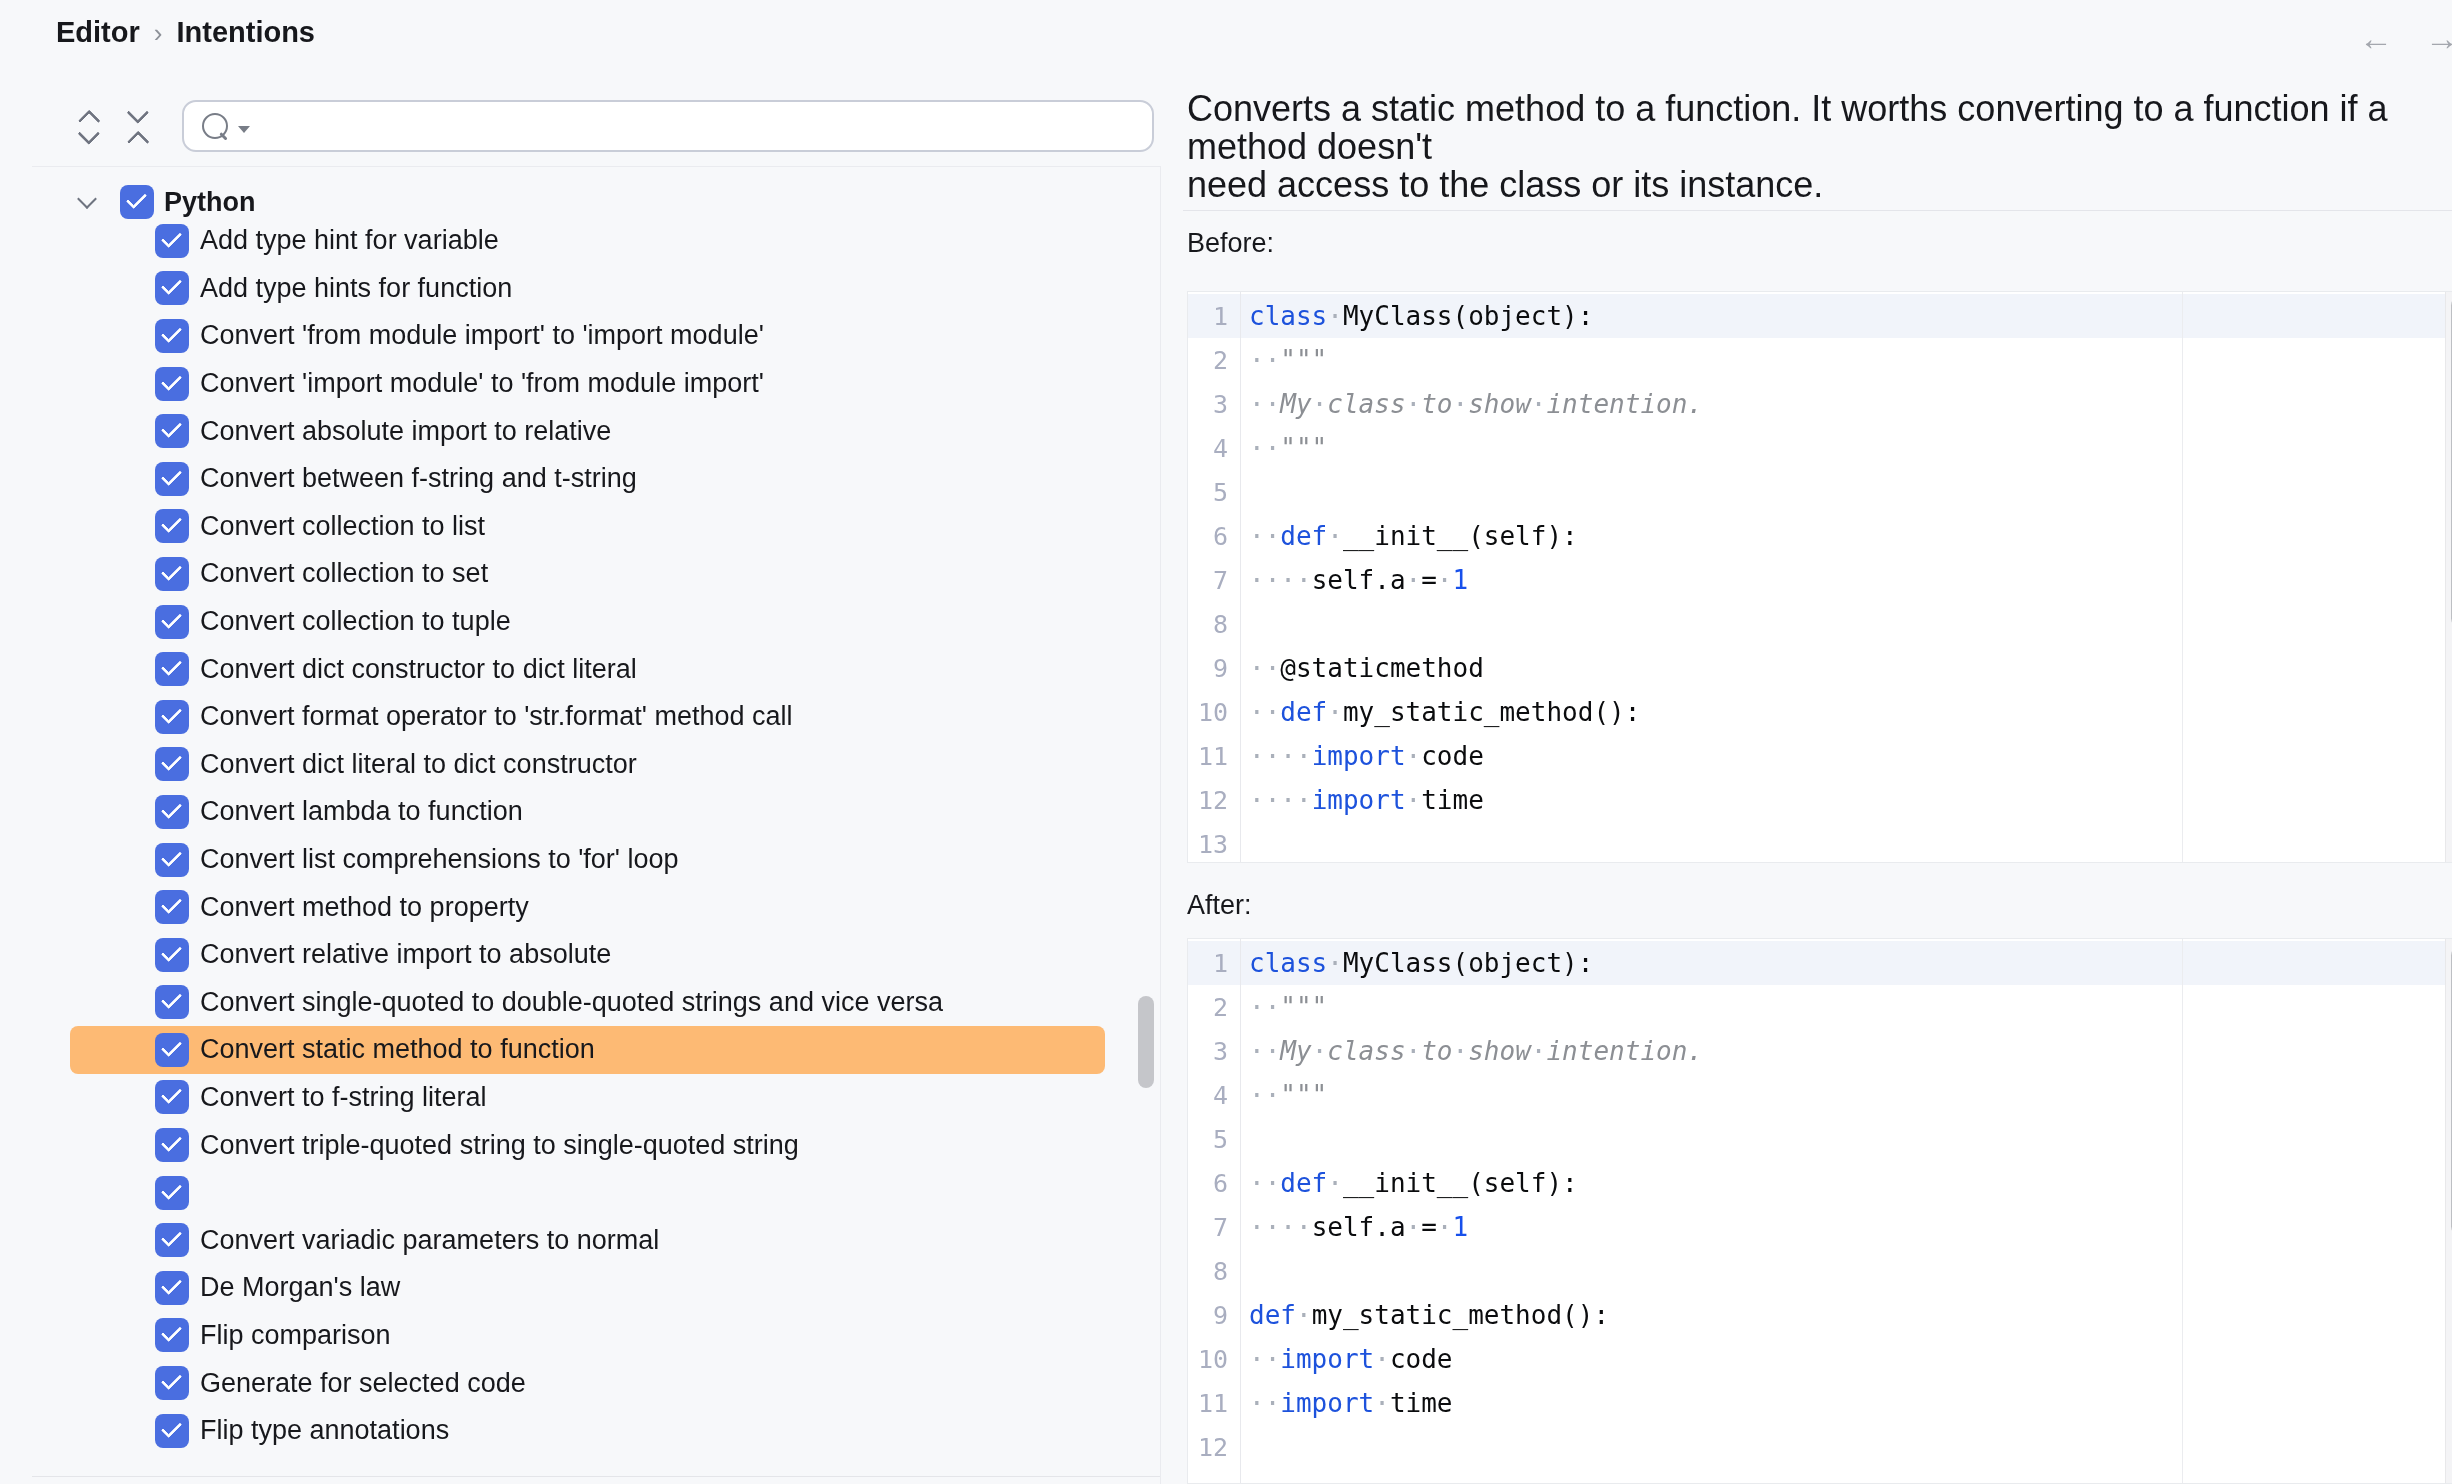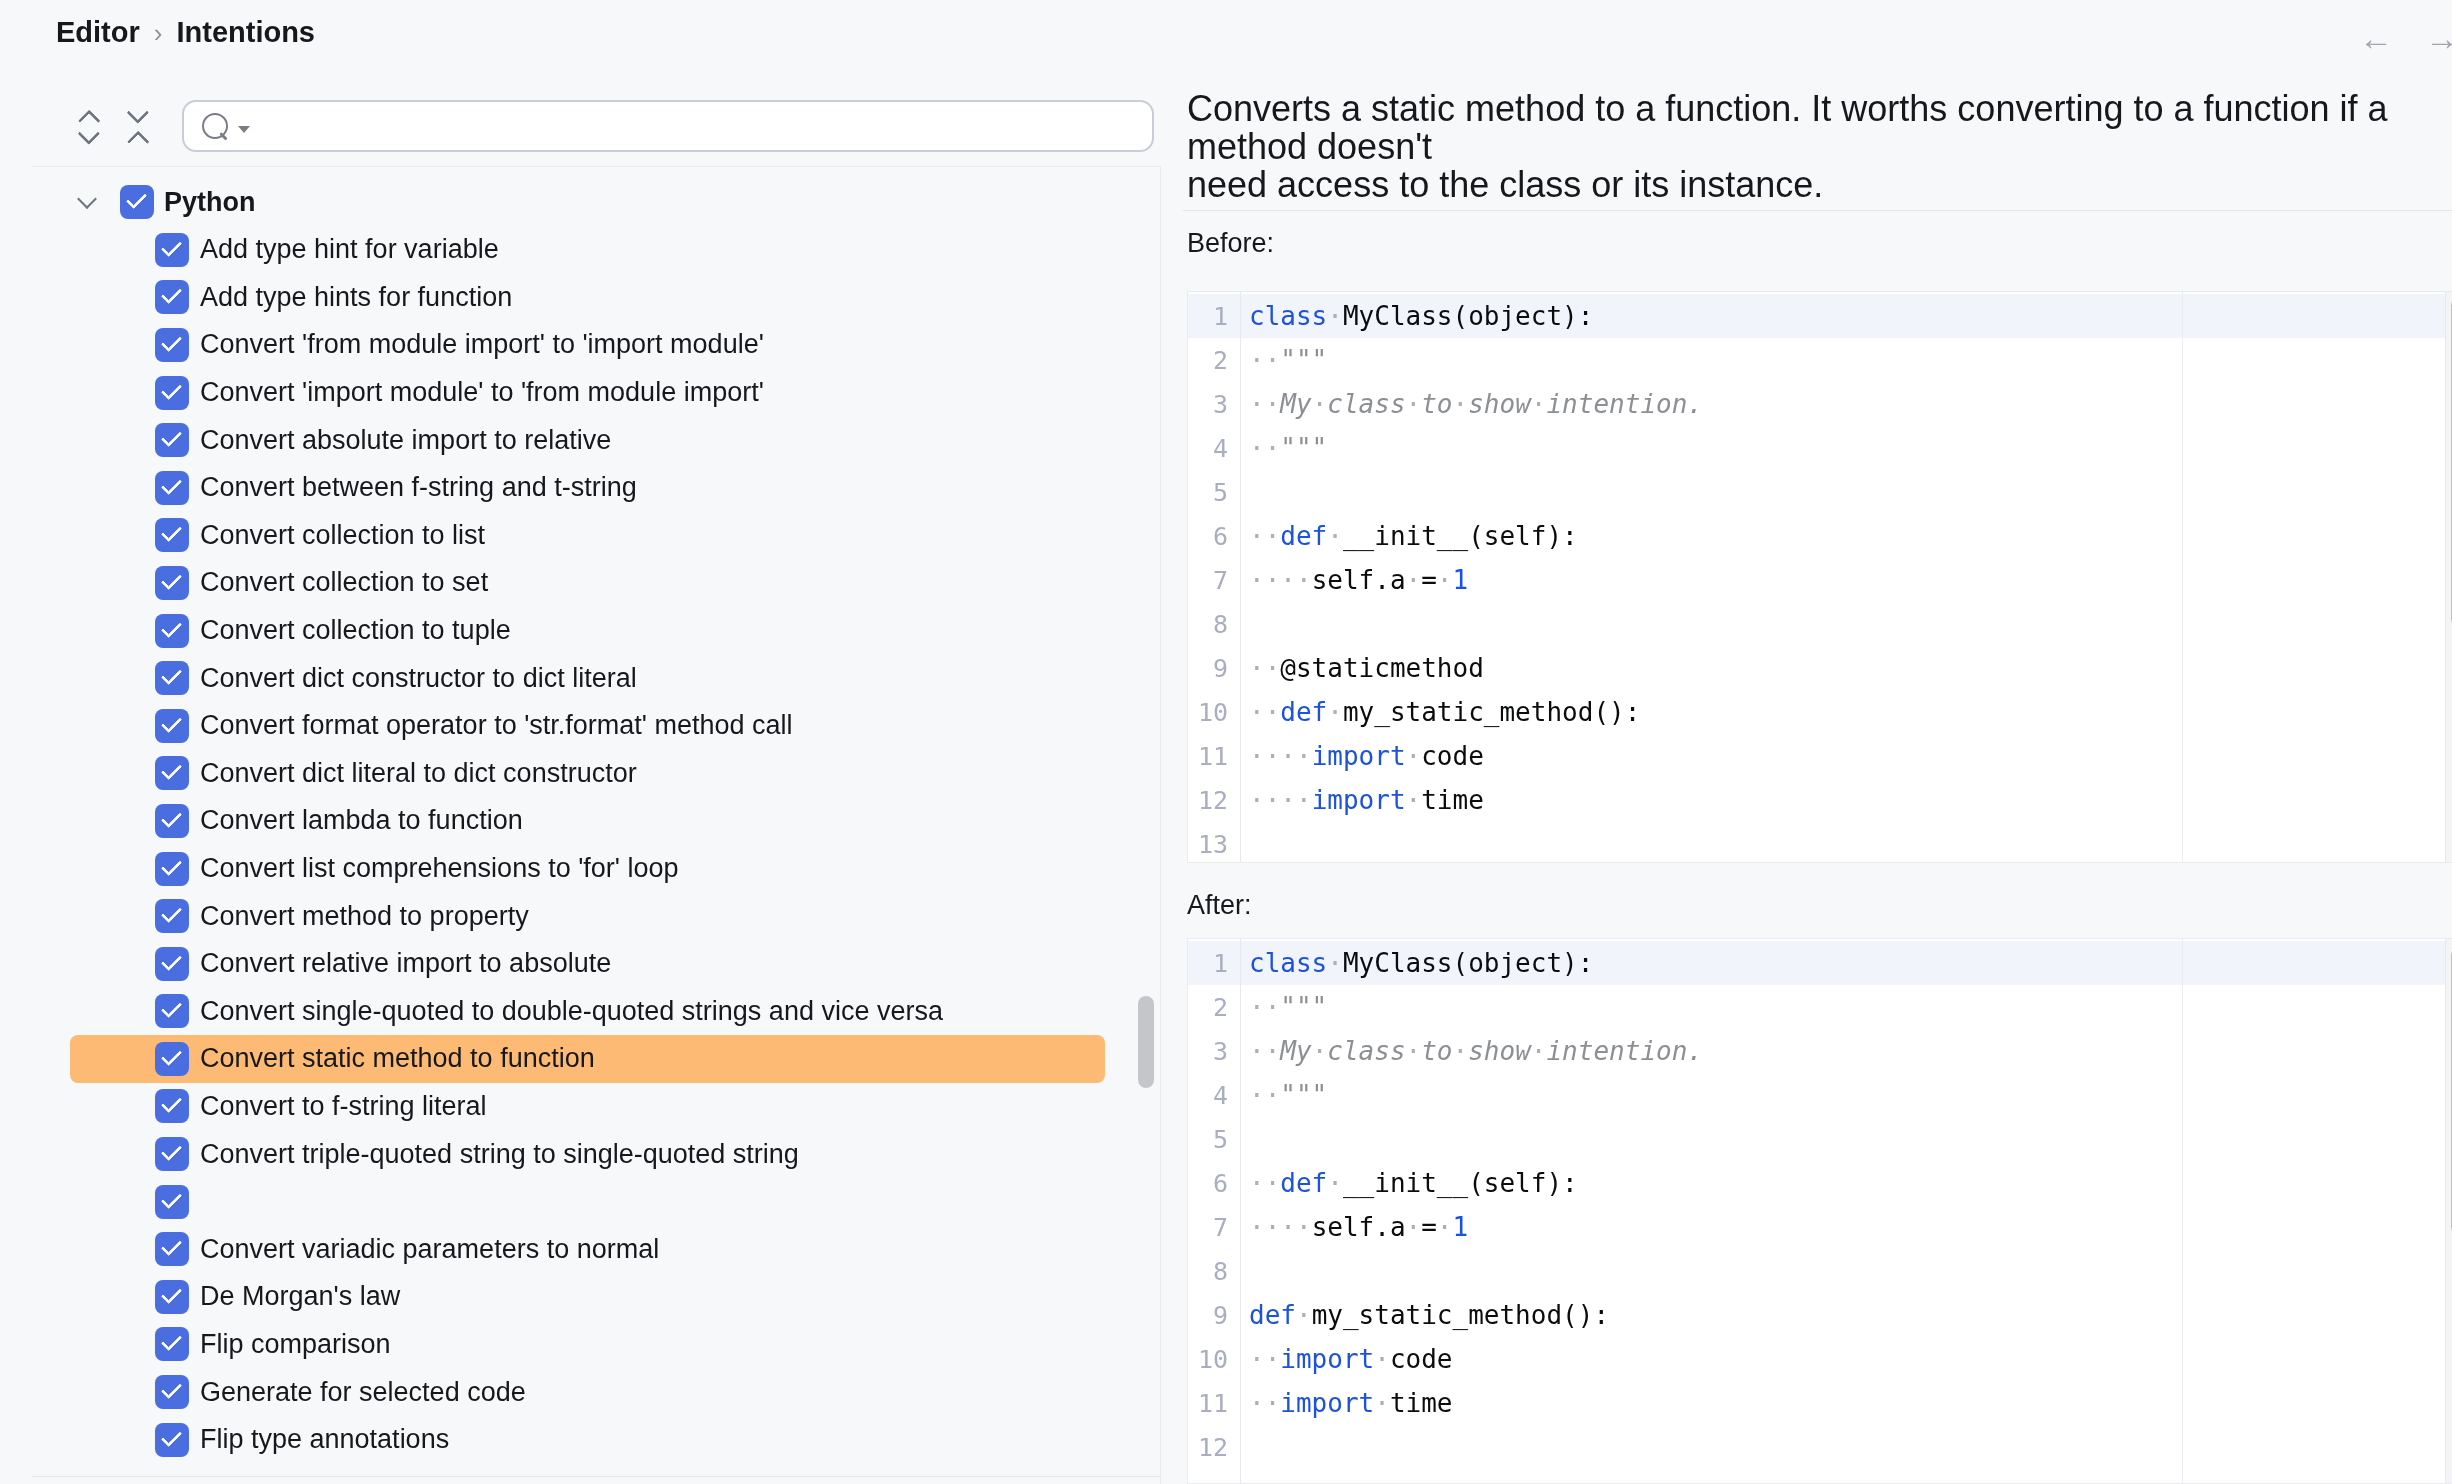--- a/index.html
+++ b/index.html
@@ -32,21 +32,21 @@
   .hline-bottom{position:absolute;left:0;top:1476px;width:1128px;height:1px;background:#e4e5e9;}
 
   
   .tree{position:absolute;left:0;top:166px;width:1128px;height:1310px;overflow:hidden;}
   .parent-row{position:absolute;left:0;top:12px;width:1100px;height:48px;display:flex;align-items:center;}
   .parent-chev{position:absolute;left:48px;width:12px;height:12px;border-right:2.6px solid #6f7480;border-bottom:2.6px solid #6f7480;transform:rotate(45deg);margin-top:-6px;}
   .parent-label{position:absolute;left:132px;font-weight:700;font-size:27px;}
   .cb{width:34px;height:34px;border-radius:8px;background:#4a6ee0;position:relative;flex:none;}
   .cb::after{content:"";position:absolute;left:7px;top:8px;width:16px;height:8px;border-left:3.6px solid #ffffff;border-bottom:3.6px solid #ffffff;transform:rotate(-45deg);border-radius:1px;}
   .parent-row .cb{position:absolute;left:88px;}
-  .rows{position:absolute;left:0;top:60px;width:1128px;}
+  .rows{position:absolute;left:0;top:51px;width:1128px;}
   .row{position:relative;margin-left:38px;width:1035px;height:47.6px;display:flex;align-items:center;border-radius:8px;}
   .row .cb{margin-left:85px;}
   .row .lbl{margin-left:11px;font-size:27px;white-space:nowrap;}
   .row.sel{background:#fdba74;align-items:center;}
   .tree-scroll-thumb{position:absolute;left:1106px;top:830px;width:16px;height:92px;border-radius:8px;background:#c5c6ca;}
 
   
   .detail{position:absolute;left:1128px;top:0;width:1324px;height:1484px;}
   .desc{position:absolute;left:27px;top:90px;width:1290px;font-size:36px;line-height:38px;color:#17181c;}
   .detail-divider{position:absolute;left:23px;top:210px;width:1282px;height:1px;background:#e4e5ea;}

